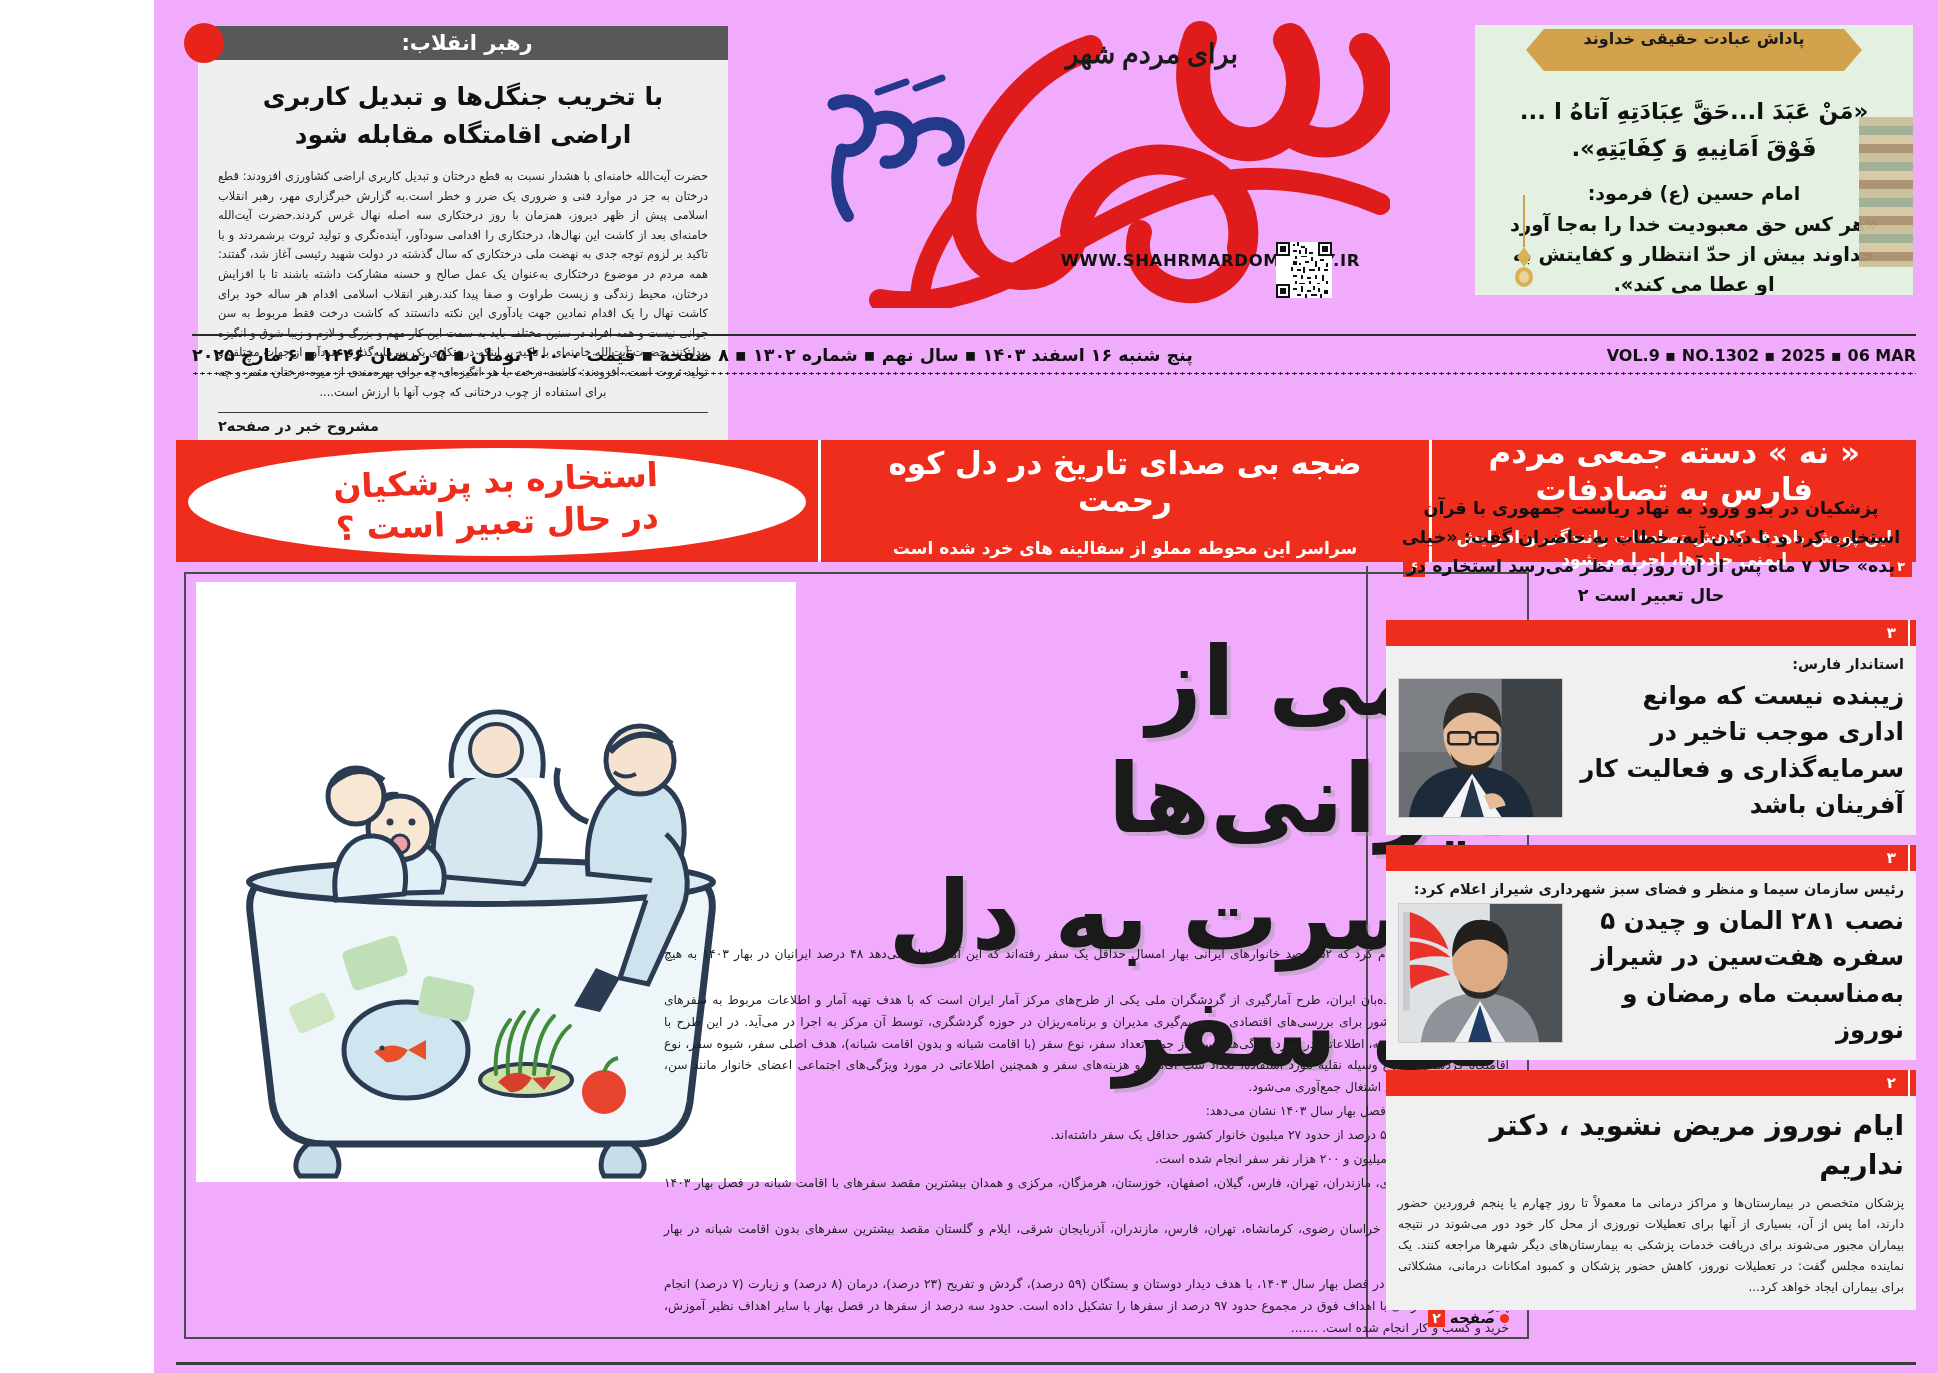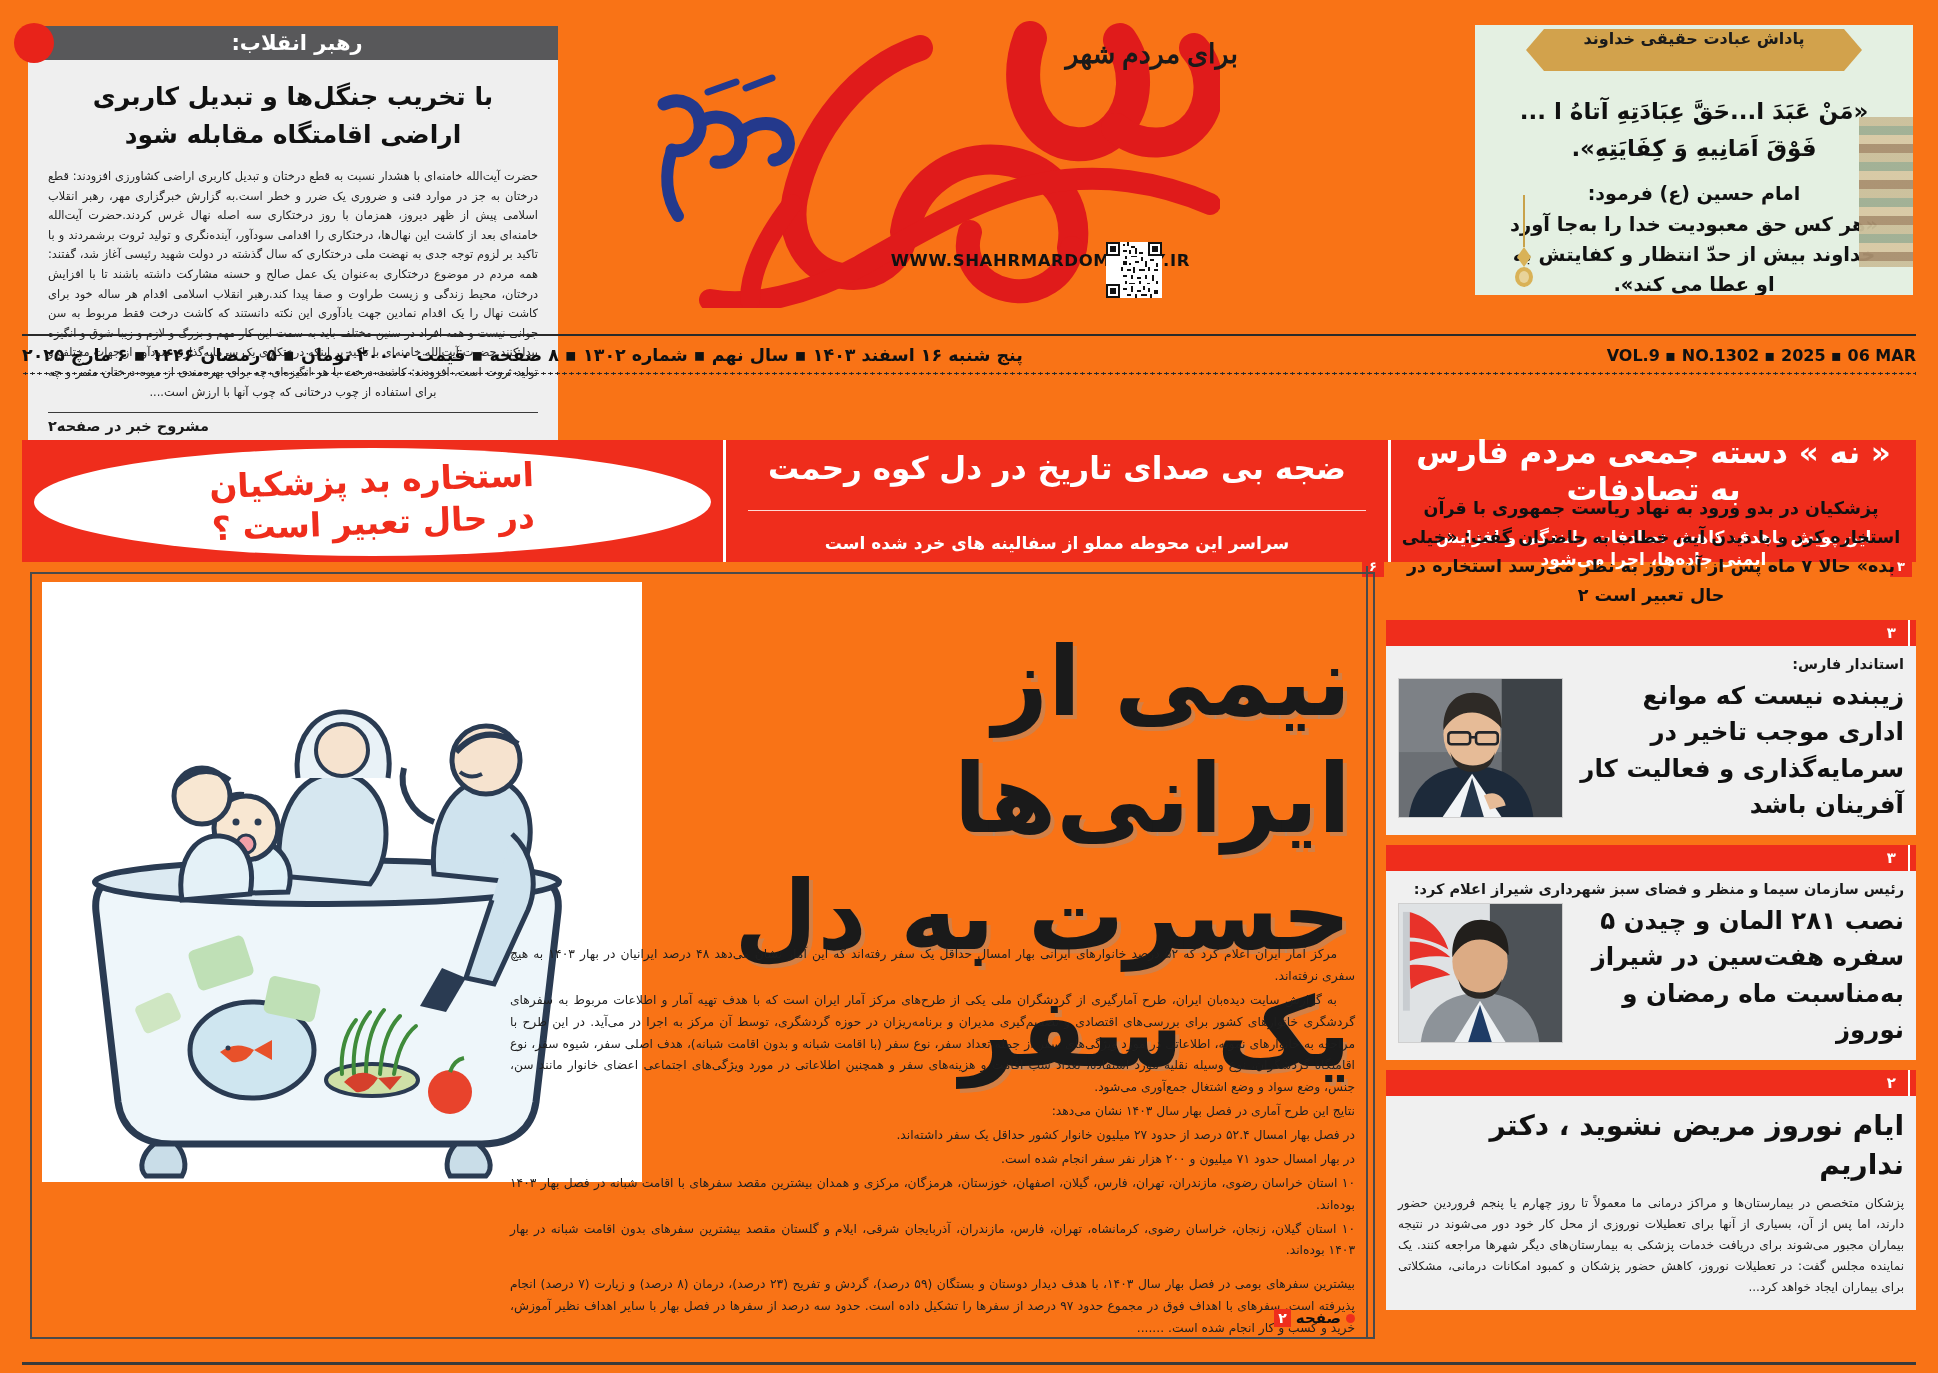--- a/index.html
+++ b/index.html
@@ -3,21 +3,21 @@
 <meta charset="utf-8">
 <title>Shahr Mardom Daily — Front Page</title>
 <style>
   * { box-sizing: border-box; margin: 0; padding: 0; }
   html, body {
     width: 1938px; height: 1373px;
     background: #ffffff;
     font-family: "DejaVu Sans", "Liberation Sans", sans-serif;
     overflow: hidden;
   }
-  .page { position: relative; width: 1938px; height: 1373px; background:#f97316; }
+  .page { position: relative; width: 1784px; height: 1373px; background:#f0abfc;padding-left:16px; }
 
   
   .top { position: relative; height: 372px; }
 
   
   .leader-wrap { position: absolute; left: 28px; top: 26px; width: 530px; }
   .leader-tab {
     position: relative; height: 34px; background: #58585a;
     border-radius: 6px 0 0 6px; display:flex; align-items:center;
     padding: 0 18px 0 26px; justify-content: flex-start;
@@ -125,21 +125,21 @@
   
   .banner-row {
     position:absolute; left:22px; right:22px; top: 440px; height: 122px;
     display:flex; gap:0; direction: rtl;
   }
   .banner {
     background:#ef2d1c; position:relative; padding: 10px 18px 8px;
     display:flex; flex-direction:column; justify-content:center;
   }
   .banner.b1 { width: 525px; border-radius: 0; }
-  .banner.b2 { width: 665px; border-right: 3px solid #ffffff; gap: 13px; }
+  .banner.b2 { width: 665px; border-right: 3px solid #ffffff; }
   .banner.b3 { width: 704px; border-right: 3px solid #ffffff; display:block; padding:0; }
   .banner h2 {
     color:#fff; font-size: 31px; font-weight: 800; line-height:1.22; text-align:center;
   }
   .banner .hr { height:2px; background:#ffd9d4; margin: 9px 4px 8px; }
   .banner .sub {
     color:#fff; font-size: 17px; font-weight:700; text-align:center; line-height:1.3;
   }
   .pagebadge {
     position:absolute; bottom:-15px; right: 4px;

